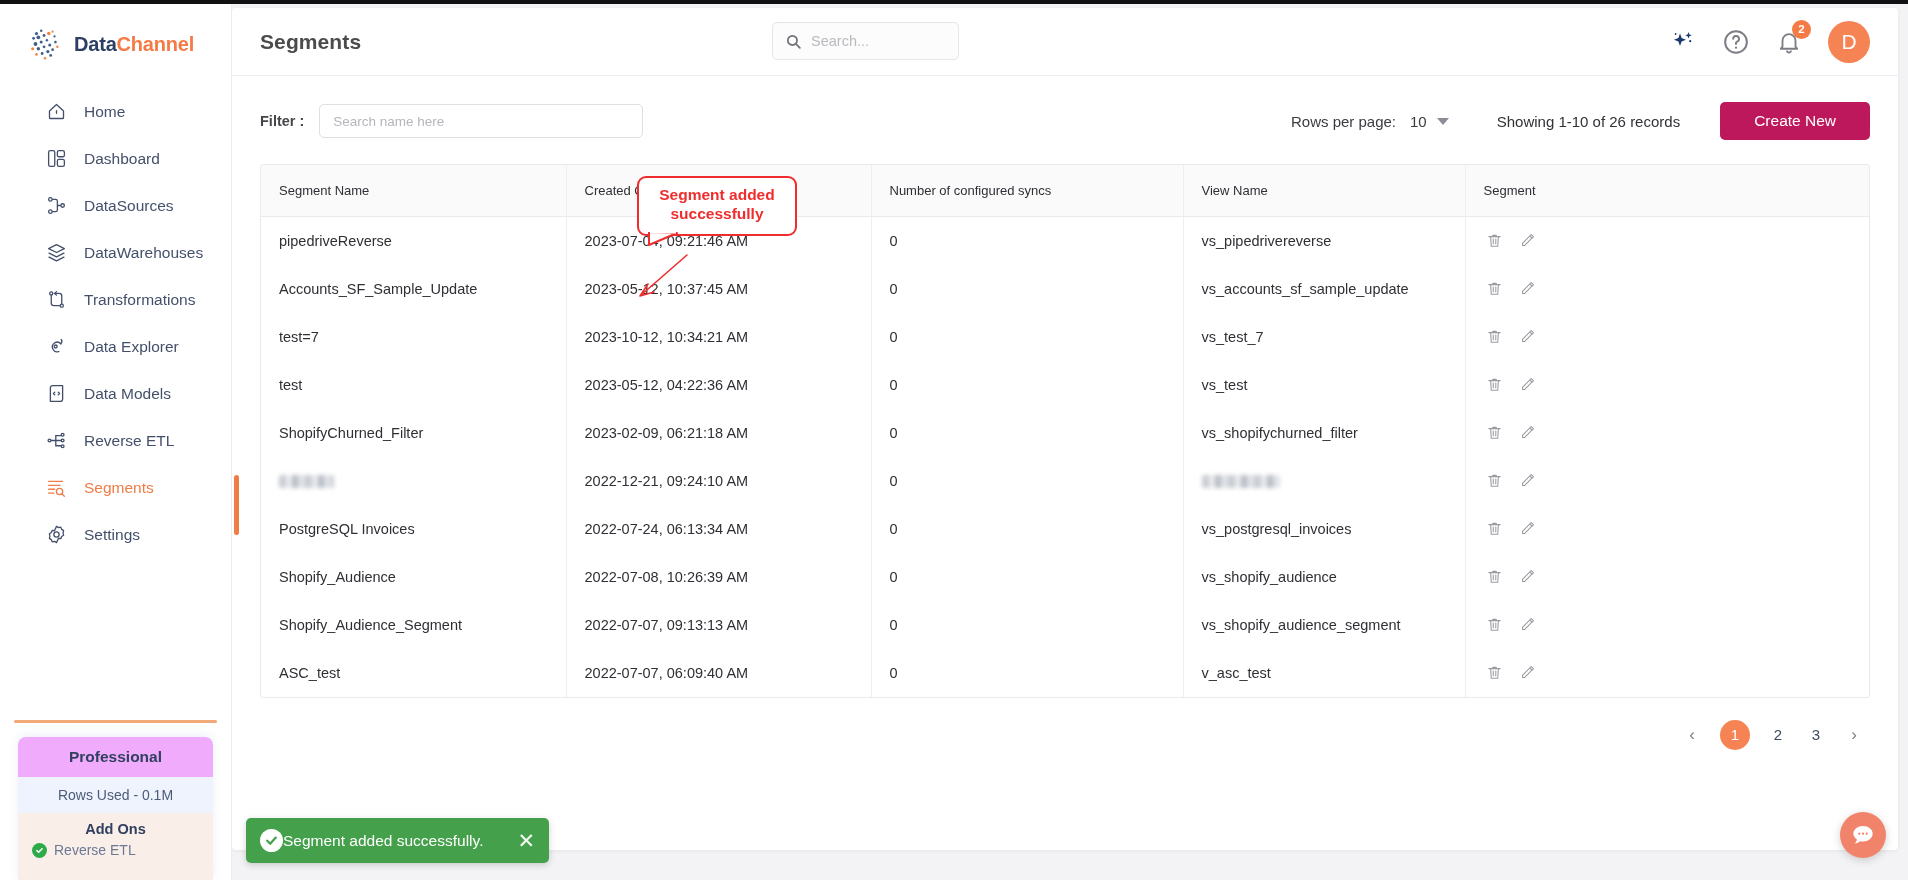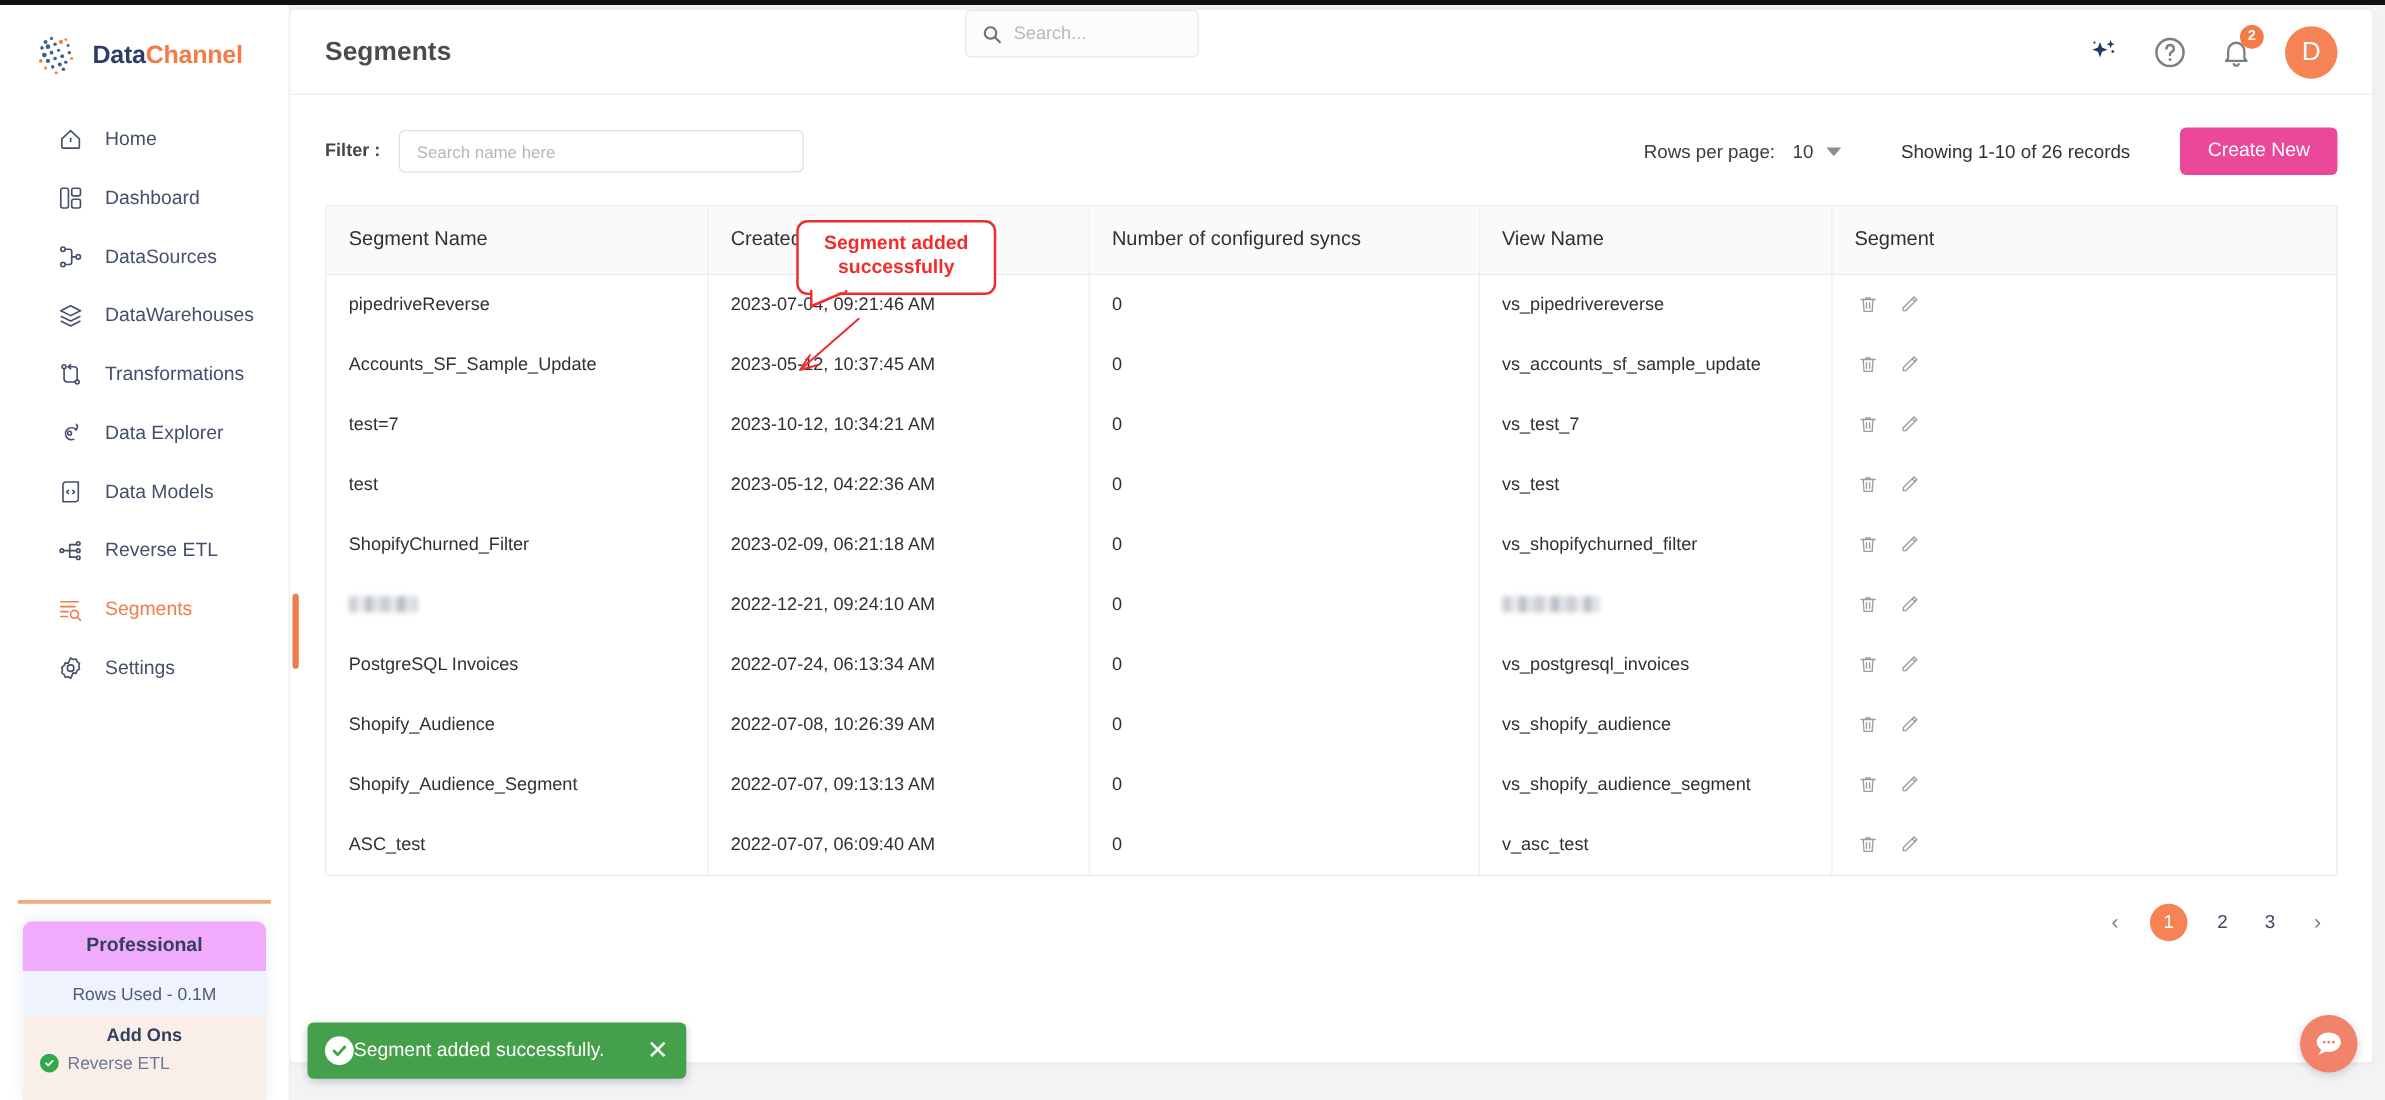--- a/index.html
+++ b/index.html
@@ -51,21 +51,21 @@
   .addon .tick { width:15px; height:15px; border-radius:50%; background:#2faa4b; display:flex; align-items:center; justify-content:center; flex:none; }
   .addon .tick svg { width:9px; height:9px; }
 
   
   .main { flex:1; height:880px; position:relative; background:#f3f3f5; padding:8px 10px 0 0; }
   .panel { background:#fff; border-radius:4px; height:842px; box-shadow:0 1px 4px rgba(0,0,0,.06); display:flex; flex-direction:column; }
 
   .topbar { height:68px; display:flex; align-items:center; padding:0 28px 0 28px; border-bottom:1px solid #eceef1; position:relative; }
   .page-title { font-size:21px; font-weight:700; color:#4b4b4b; letter-spacing:.1px; }
   .topsearch {
-    position:absolute; left:540px; top:0; width:187px; height:38px;
+    position:absolute; left:540px; top:14px; width:187px; height:38px;
     border:1px solid #e6e6ea; border-radius:5px; background:#fcfcfd;
     display:flex; align-items:center; gap:9px; padding:0 12px;
   }
   .topsearch svg { flex:none; }
   .topsearch input { border:0; outline:0; background:transparent; font-size:14.5px; color:#3a3a3a; font-family:inherit; width:130px; }
   .topsearch input::placeholder { color:#b9b9bf; }
   .topicons { margin-left:auto; display:flex; align-items:center; gap:26px; }
   .ticon { cursor:pointer; display:flex; align-items:center; justify-content:center; position:relative; }
   .badge {
     position:absolute; top:-9px; right:-9px; min-width:19px; height:19px; border-radius:50%;
@@ -84,29 +84,29 @@
     width:324px; height:34px; border:1px solid #dfdfe4; border-radius:5px;
     padding:0 13px; font-size:13.5px; color:#333; outline:none; font-family:inherit; background:#fff;
   }
   .filter-input::placeholder { color:#b5b5bc; }
   .rpp { margin-left:auto; display:flex; align-items:center; font-size:15px; color:#3b3b40; }
   .rpp-label { margin-right:14px; }
   .rpp-val { font-size:15px; color:#3b3b40; }
   .caret { width:0;height:0;border-left:6px solid transparent;border-right:6px solid transparent;border-top:7px solid #8c8c94; margin-left:10px; cursor:pointer; }
   .showing { margin-left:48px; font-size:15px; color:#313136; }
   .btn-create {
-    margin-left:40px; background:#ec4899; color:#fff; border:0; border-radius:5px;
-    height:38px; padding:0 22px; font-size:15.5px; cursor:pointer; font-family:inherit;
+    margin-left:40px; background:#be185d; color:#fff; border:0; border-radius:5px;
+    height:38px; padding:0 34px; font-size:15.5px; cursor:pointer; font-family:inherit;
   }
 
   
   .tablewrap { margin:24px 28px 0 28px; border:1px solid #e9e9ee; border-radius:3px; overflow:hidden; }
   table { width:100%; border-collapse:collapse; }
   thead th {
-    background:#fafafb; text-align:left; font-size:16px; font-weight:400; color:#2f2f35;
+    background:#fafafb; text-align:left; font-size:13px; font-weight:400; color:#2f2f35;
     padding:18px 0 18px 18px; border-bottom:1px solid #e9e9ee; border-right:1px solid #eeeef2;
   }
   thead th:last-child { border-right:0; }
   tbody td {
     font-size:14.5px; color:#2f2f35; padding:14px 0 14px 18px;
     border-right:1px solid #eeeef2; height:48px;
   }
   tbody td:last-child { border-right:0; }
   .col-name { width:305px; }
   .col-created { width:305px; }

